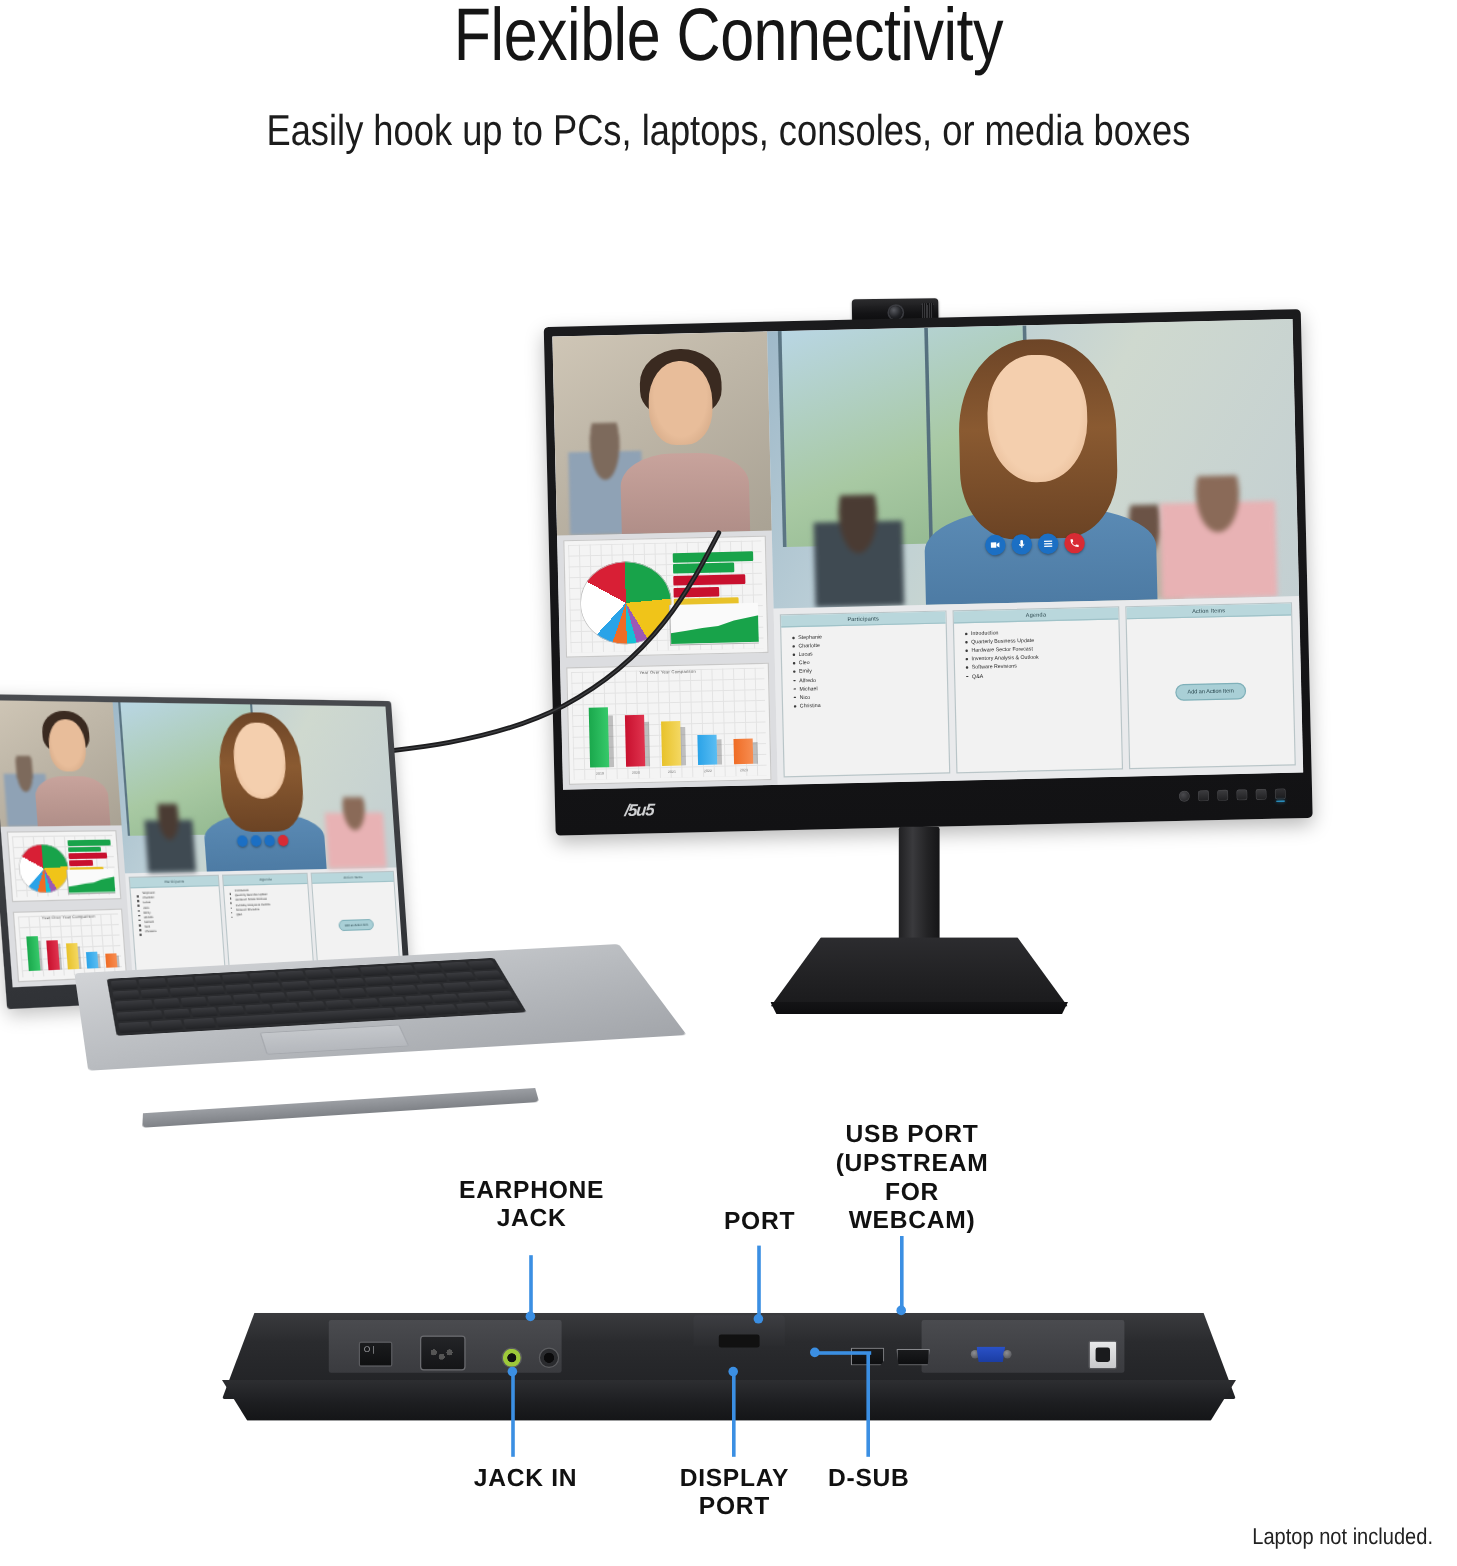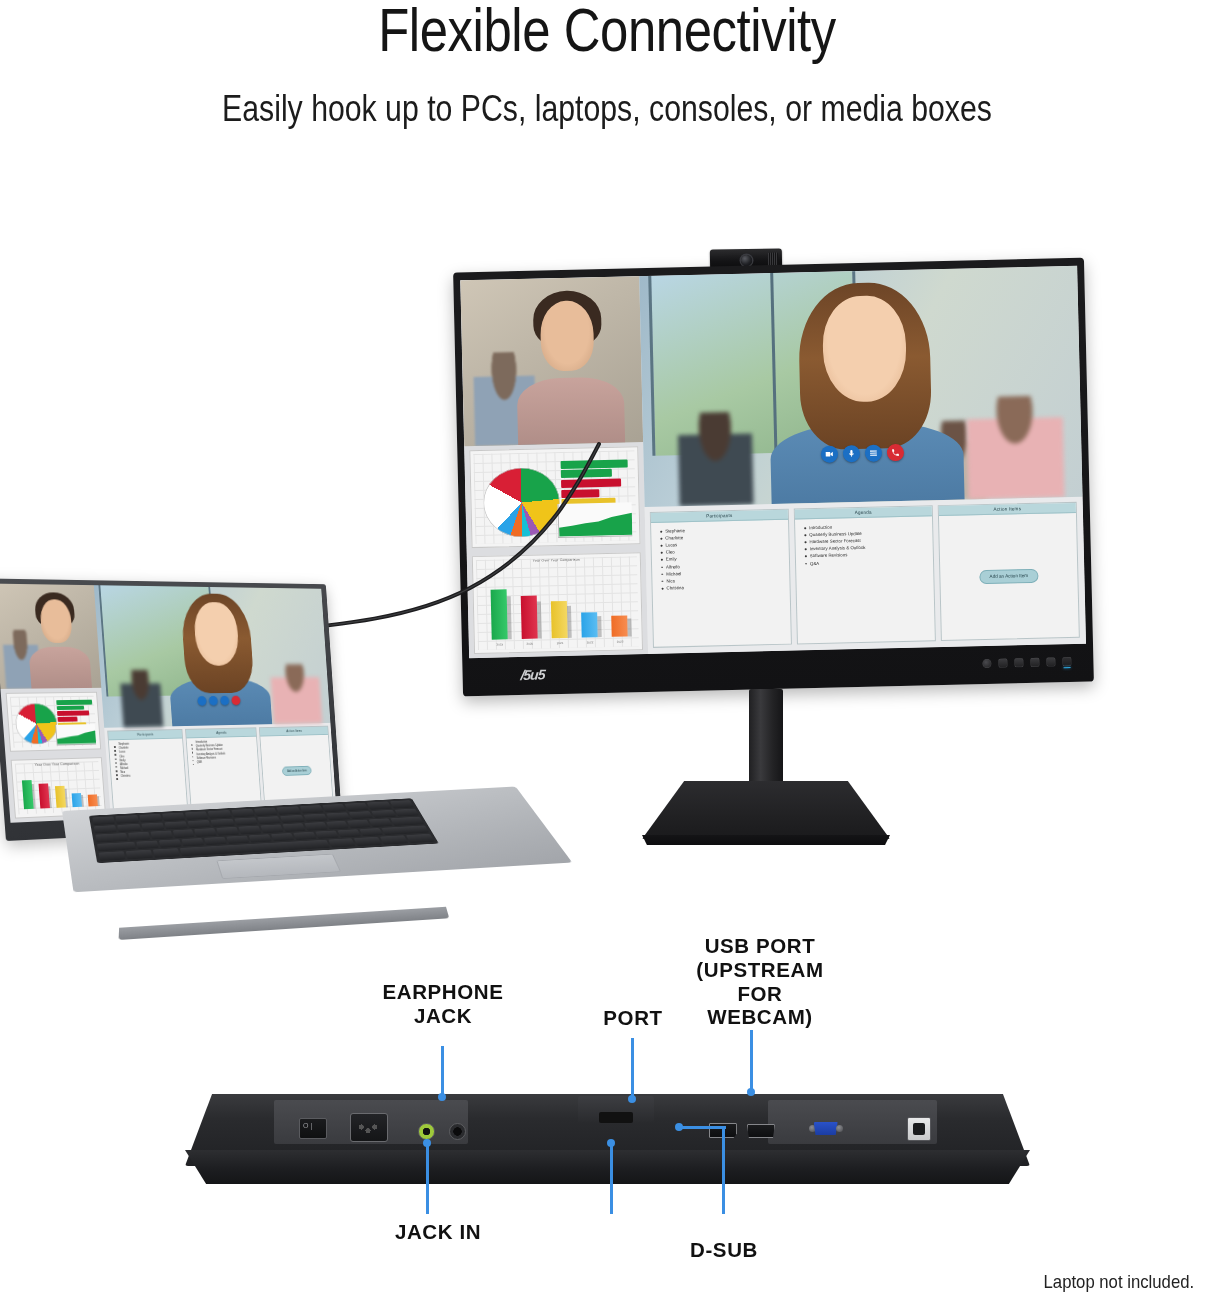--- a/index.html
+++ b/index.html
@@ -729,22 +729,24 @@
 (UPSTREAM
 FOR
 WEBCAM)</div>
   <div class="lead lead-v" style="left:750px; top:110px; height:62px;"></div>
   <div class="lead-dot" style="left:747px; top:168px;"></div>
 
   <div class="callout-label" style="left:348px; top:300px; width:180px; white-space:pre-line;">JACK IN</div>
   <div class="lead lead-v" style="left:426px; top:222px; height:72px;"></div>
   <div class="lead-dot" style="left:423px; top:219px;"></div>
 
+  <div class="callout-label" style="left:528px; top:300px; width:168px; white-space:pre-line;">DISPLAY
+PORT</div>
   <div class="lead lead-v" style="left:610px; top:222px; height:72px;"></div>
   <div class="lead-dot" style="left:607px; top:219px;"></div>
 
-  <div class="callout-label" style="left:642px; top:318px; width:164px; white-space:pre-line;">D-SUB</div>
+  <div class="callout-label" style="left:642px; top:300px; width:164px; white-space:pre-line;">D-SUB</div>
   <div class="lead lead-v" style="left:722px; top:208px; height:86px;"></div>
   <div class="lead lead-h" style="left:678px; top:206px; width:48px;"></div>
   <div class="lead-dot" style="left:675px; top:203px;"></div>
 </div>
 
 <div id="disclaimer">Laptop not included.</div>
 
 </body></html>

